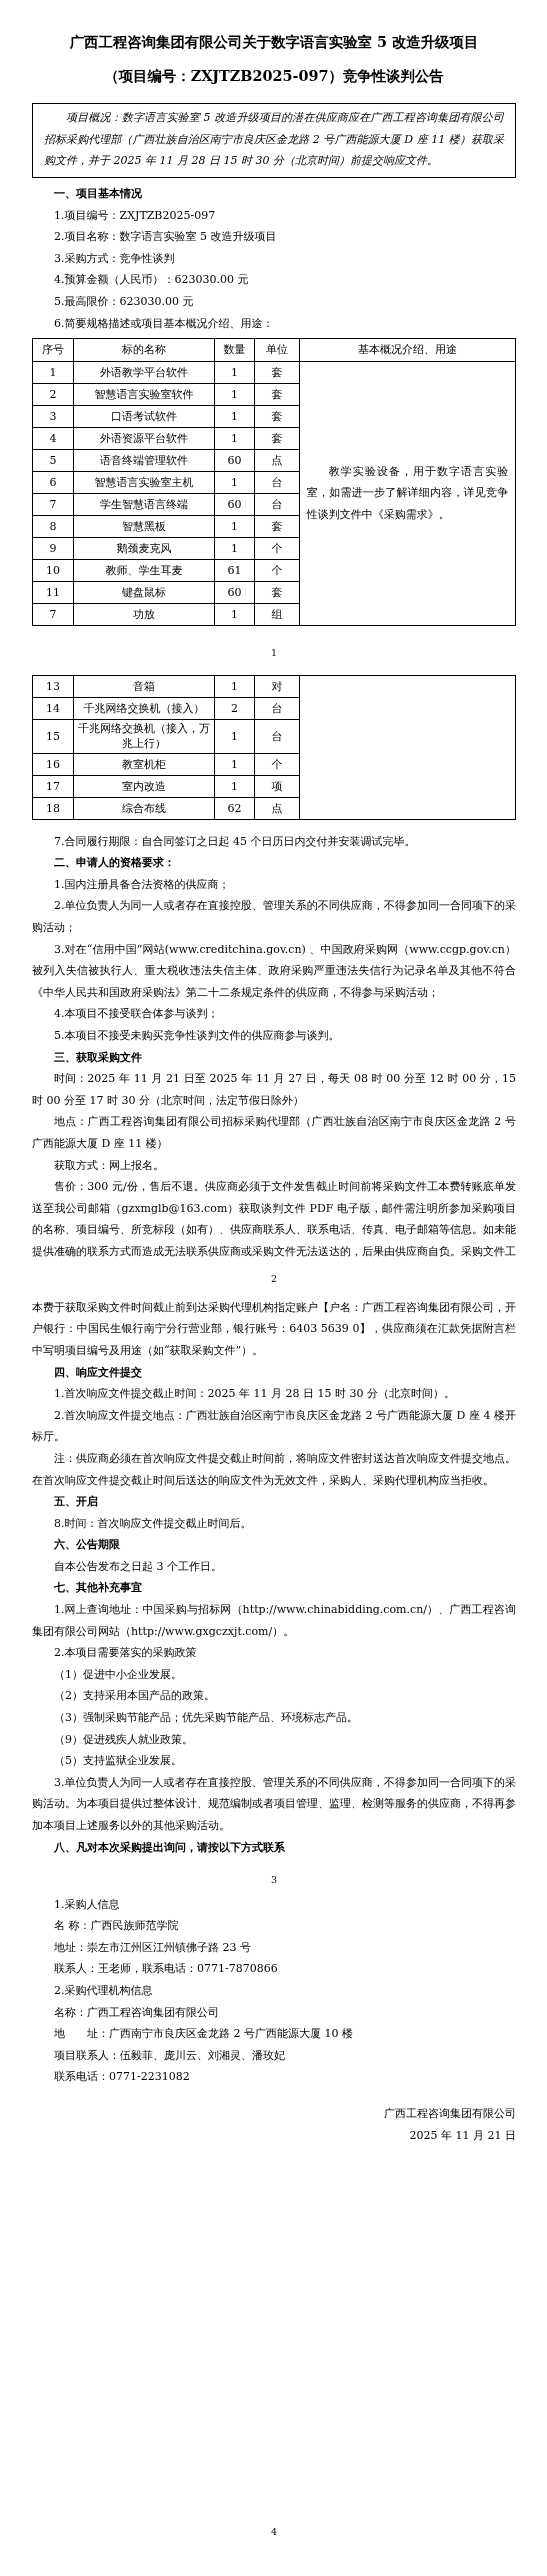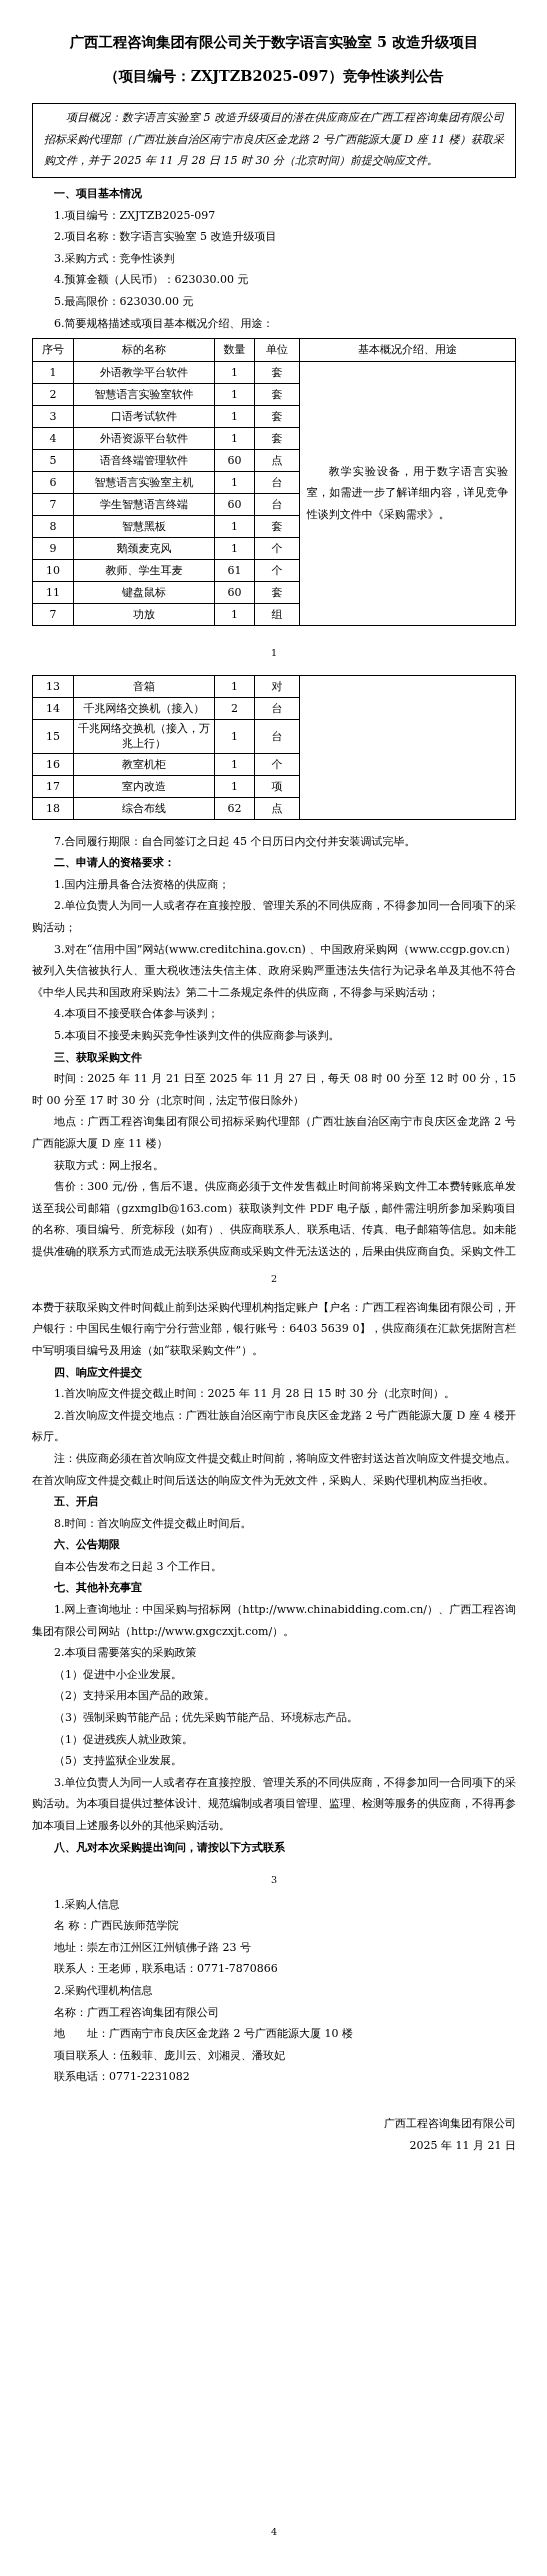--- a/index.html
+++ b/index.html
@@ -41,21 +41,21 @@
   .desc-cell p { line-height:21.6px; }
   #tbl1 .desc-cell { grid-row:2 / span 12; }
   #tbl2 .desc-cell { grid-row:1 / span 6; }
   #tbl2 { border-top:0.7px solid #000; margin-top:15px; }
   .pagenum { text-align:center; font-size:9.6px; line-height:13.7px; text-indent:0; }
   .pn1 { margin:20.5px 0 12.3px 0; }
   .pn2 { margin:9.6px 0 11px 0; }
   .pn3 { margin:15px 0 6.8px 0; }
   .pn4 { position:absolute; left:0; top:2525px; width:548px; }
   .sig { text-align:right; text-indent:0; }
-  .sig-block { margin-top:25px; }
+  .sig-block { margin-top:15px; }
   .sp8  { height:5.5px; }
   .sp16 { height:11px; }
 </style>
 </head>
 <body>
 
 <div class="page">
 
   <div class="doc-title">
     <span>广西工程咨询集团有限公司关于数字语言实验室 5 改造升级项目</span>
@@ -212,21 +212,21 @@
 
   <p class="heading">六、公告期限</p>
   <p>自本公告发布之日起 3 个工作日。</p>
 
   <p class="heading">七、其他补充事宜</p>
   <p>1.网上查询地址：中国采购与招标网（http://www.chinabidding.com.cn/）、广西工程咨询集团有限公司网站（http://www.gxgczxjt.com/）。</p>
   <p>2.本项目需要落实的采购政策</p>
   <p>（1）促进中小企业发展。</p>
   <p>（2）支持采用本国产品的政策。</p>
   <p>（3）强制采购节能产品；优先采购节能产品、环境标志产品。</p>
-  <p>（1）促进残疾人就业政策。</p>
+  <p>（9）促进残疾人就业政策。</p>
   <p>（5）支持监狱企业发展。</p>
   <p>3.单位负责人为同一人或者存在直接控股、管理关系的不同供应商，不得参加同一合同项下的采购活动。为本项目提供过整体设计、规范编制或者项目管理、监理、检测等服务的供应商，不得再参加本项目上述服务以外的其他采购活动。</p>
 
   <p class="heading">八、凡对本次采购提出询问，请按以下方式联系</p>
 
   <p class="pagenum pn3">3</p>
 
   <p>1.采购人信息</p>
   <p>名 称：广西民族师范学院</p>
   <p>地址：崇左市江州区江州镇佛子路 23 号</p>

